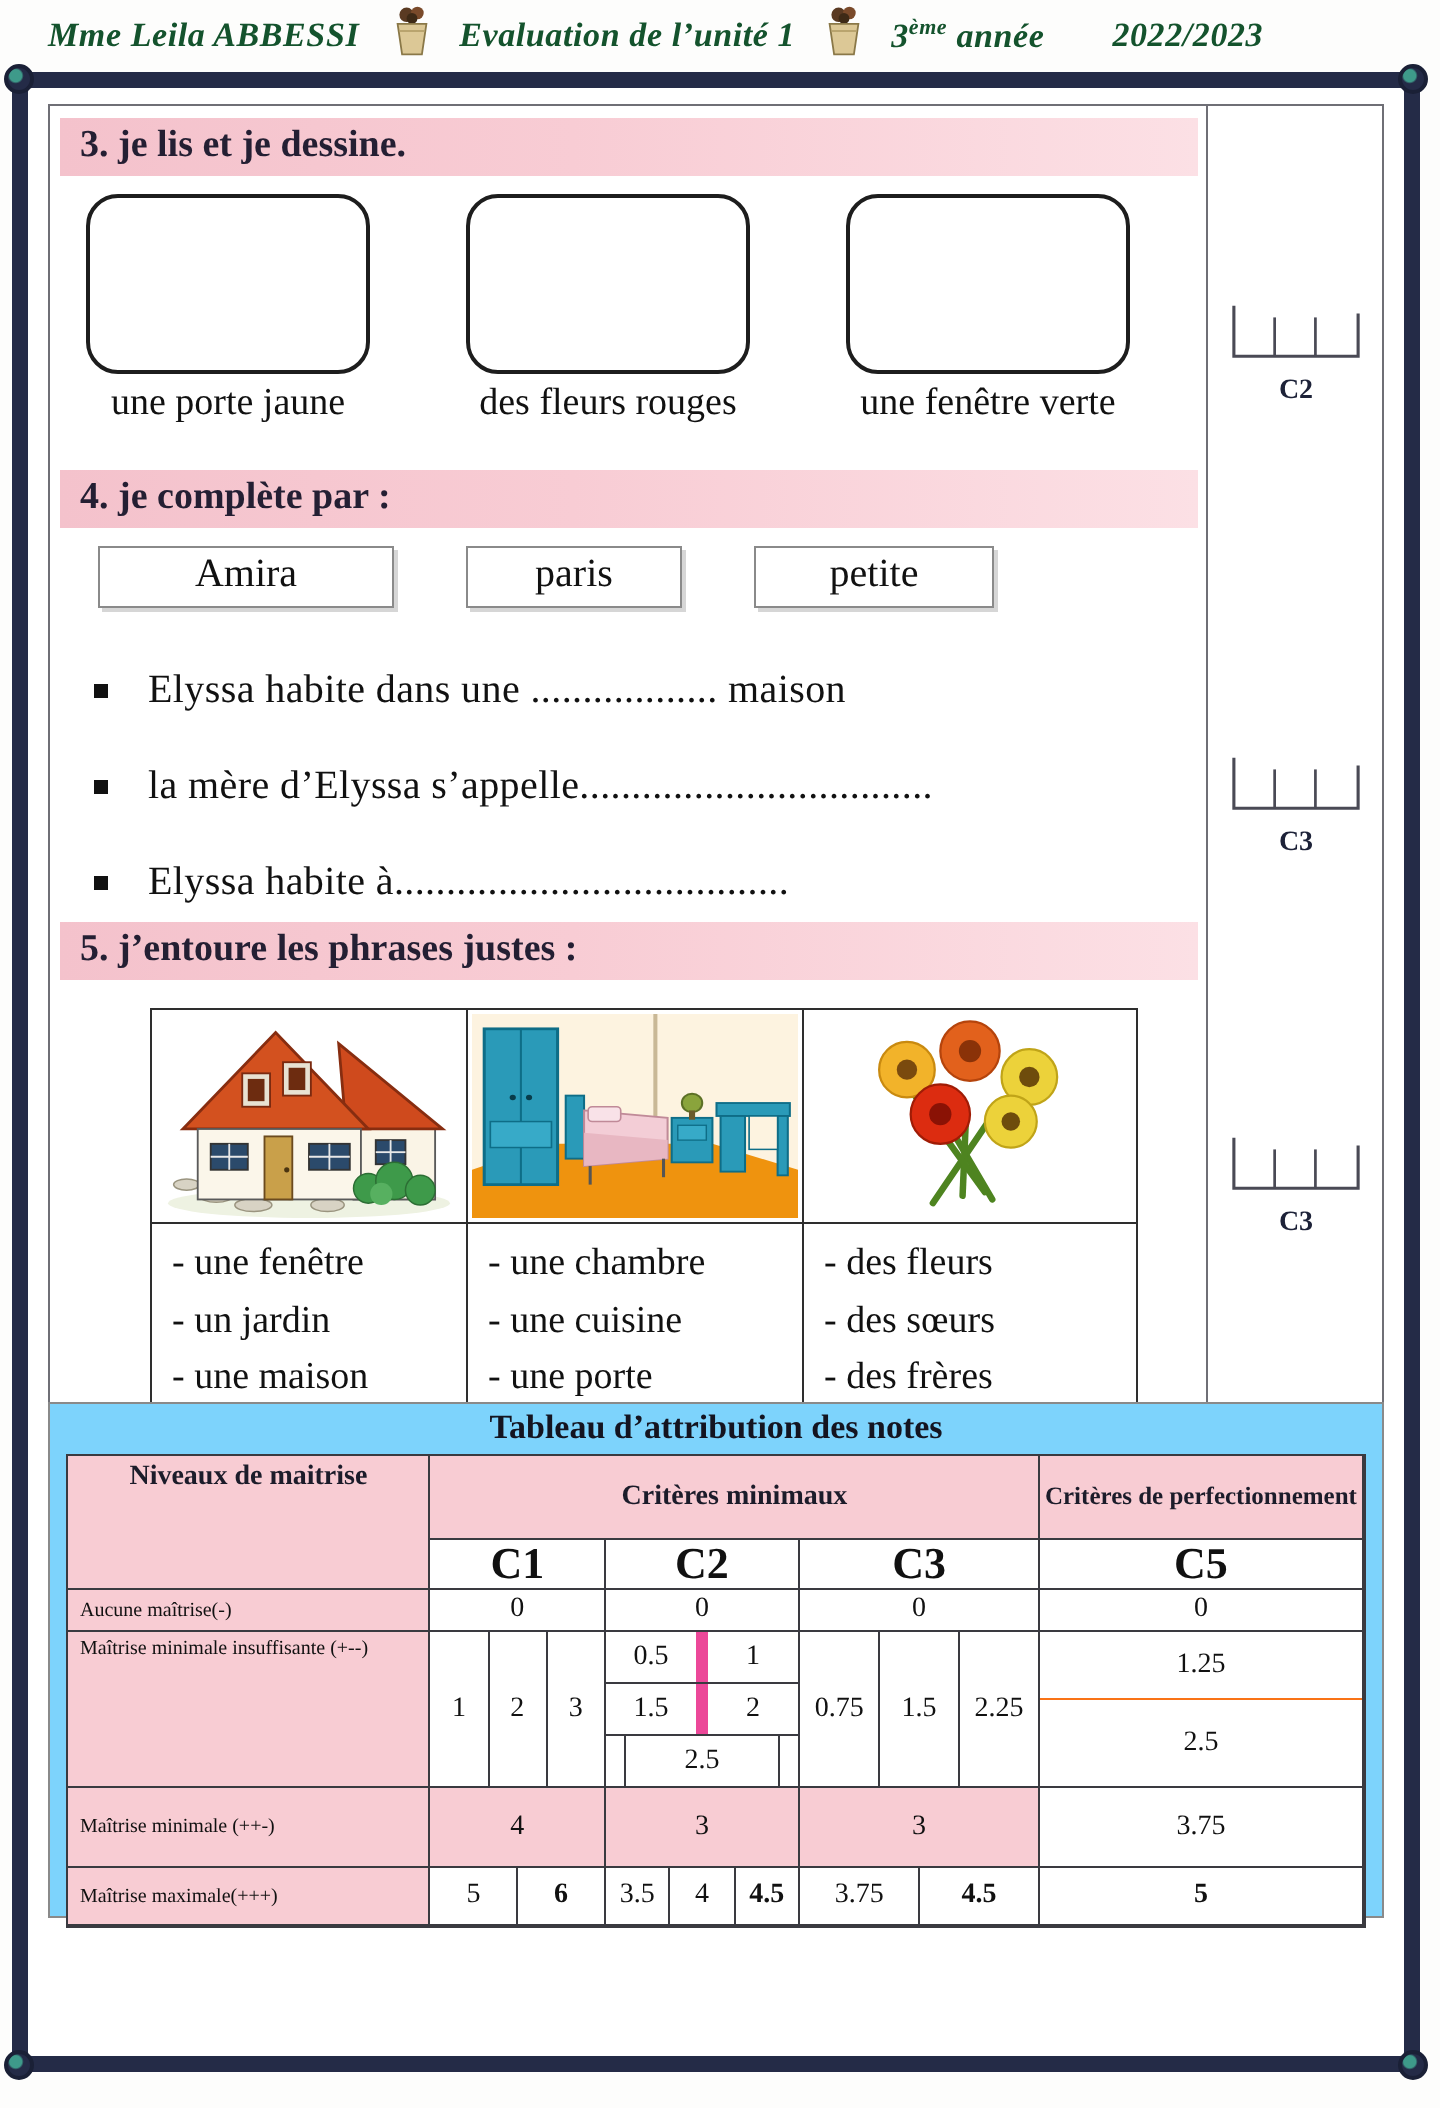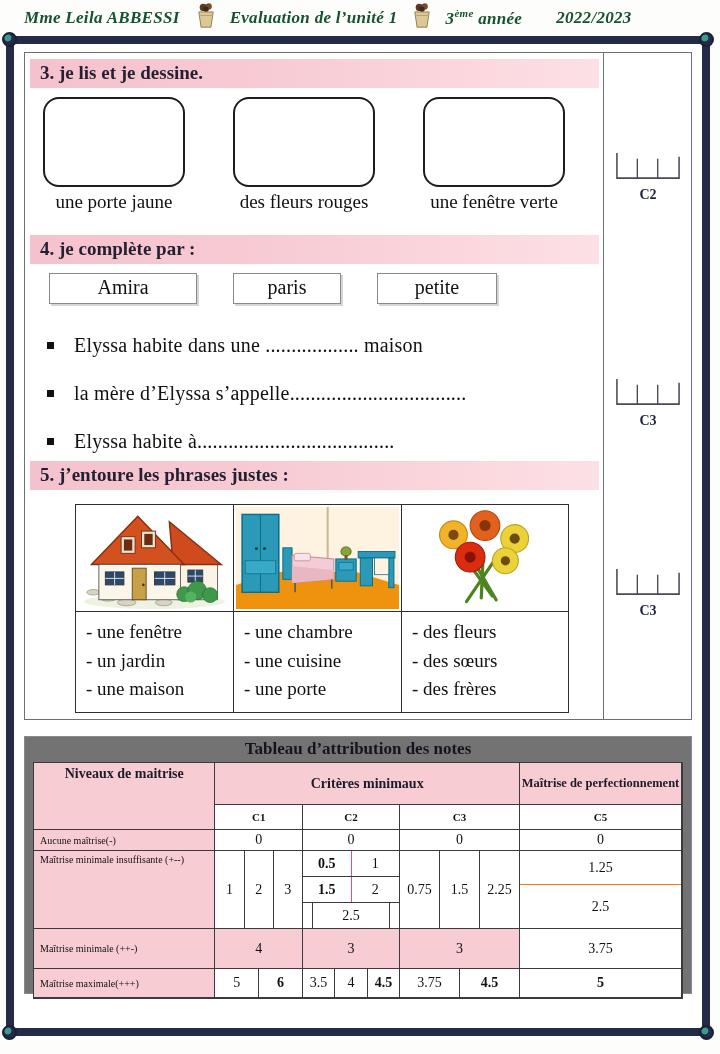--- a/index.html
+++ b/index.html
@@ -83,54 +83,54 @@
     margin: 14px 0 0 50px; width: 494px; border-collapse: collapse;
     border: 1.5px solid #2e2e2e;
   }
   .choice-table td { border: 1.5px solid #2e2e2e; vertical-align: top; }
   .img-cell { height: 106px; padding: 2px; }
   .img-cell svg { width: 100%; height: 102px; display: block; }
   .words-cell { padding: 6px 8px 8px 10px; font-size: 19px; line-height: 1.5; }
 
   
   .notes-panel {
-    position: absolute; left: 10px; right: 10px; top: 692px; height: 258px;
-    border: 1px solid #8a8a8a; background: #737373; padding-top: 2px;
+    position: absolute; left: 10px; right: 10px; top: 657px; height: 258px;
+    border: 1px solid #8a8a8a; background: #7dd3fc; padding-top: 2px;
   }
   .notes-title { text-align: center; font-weight: bold; font-size: 17px; color: #141420; }
   .notes-table {
     margin: 3px auto 0; width: 650px;
     display: grid;
     grid-template-columns: 28% 13.5% 15% 18.5% 25%;
     grid-template-rows: 42px 25px 21px 78px 40px 29px;
     border: 1.5px solid #3a3a40; font-size: 14px;
   }
   .tc {
     border-right: 1px solid #3a3a40; border-bottom: 1px solid #3a3a40;
     display: flex; align-items: center; justify-content: center; text-align: center;
     background: #fff; overflow: hidden;
   }
   .tc.pink { background: #f8ccd3; }
   .tc.lab  { justify-content: flex-start; text-align: left; padding-left: 6px; background: #f8ccd3; font-size: 10px; }
   .tc.hdr  { font-weight: bold; font-size: 14px; color: #1c1c2a; }
-  .tc.crit { font-weight: bold; font-size: 11px; }
+  .tc.crit { font-weight: bold; font-size: 22px; }
   .tc.top  { align-items: flex-start; padding-top: 3px; }
   .tc.small{ font-size: 12.5px; line-height: 1.15; }
   .b { font-weight: bold; }
 
   .split { display: flex; width: 100%; height: 100%; }
   .split > div { flex: 1; border-right: 1px solid #3a3a40; display: flex; align-items: center; justify-content: center; }
   .split > div:last-child { border-right: none; }
 
   .stack { display: flex; flex-direction: column; width: 100%; height: 100%; }
   .stack > div { flex: 1; display: flex; align-items: center; justify-content: center; border-bottom: 1px solid #f97316; }
   .stack > div:last-child { border-bottom: none; }
   .c2nest .half { display: flex; }
   .c2nest .half > span { flex: 1; display: flex; align-items: center; justify-content: center; height: 100%; }
-  .c2nest .half > span:first-child { border-right: 1px solid #ec4899; font-weight: bold; }
+  .c2nest .half > span:first-child { border-right: 6px solid #ec4899; }
   .c2nest .foot { margin: 0 9%; border-left: 1px solid #3a3a40; border-right: 1px solid #3a3a40; }
 
   .sentence-text { letter-spacing: .2px; }
 </style>
 </head>
 <body>
 
 <div class="page-header">
   <span class="gap-s">Mme Leila ABBESSI</span>
   <span>
@@ -345,21 +345,21 @@
     </div>
   </div>
 
   <div class="notes-panel">
     <div class="notes-title">Tableau d’attribution des notes</div>
 
     <div class="notes-table">
 
       <div class="tc pink hdr top" style="grid-area:1/1/3/2">Niveaux de maitrise</div>
       <div class="tc pink hdr" style="grid-area:1/2/2/5">Critères minimaux</div>
-      <div class="tc pink hdr small" style="grid-area:1/5/2/6">Maîtrise de perfectionnement</div>
+      <div class="tc pink hdr small" style="grid-area:1/5/2/6">Critères de perfectionnement</div>
       <div class="tc crit" style="grid-area:2/2">C1</div>
       <div class="tc crit" style="grid-area:2/3">C2</div>
       <div class="tc crit" style="grid-area:2/4">C3</div>
       <div class="tc crit" style="grid-area:2/5">C5</div>
 
       <div class="tc lab" style="grid-area:3/1">Aucune maîtrise(-)</div>
       <div class="tc" style="grid-area:3/2">0</div>
       <div class="tc" style="grid-area:3/3">0</div>
       <div class="tc" style="grid-area:3/4">0</div>
       <div class="tc" style="grid-area:3/5">0</div>

